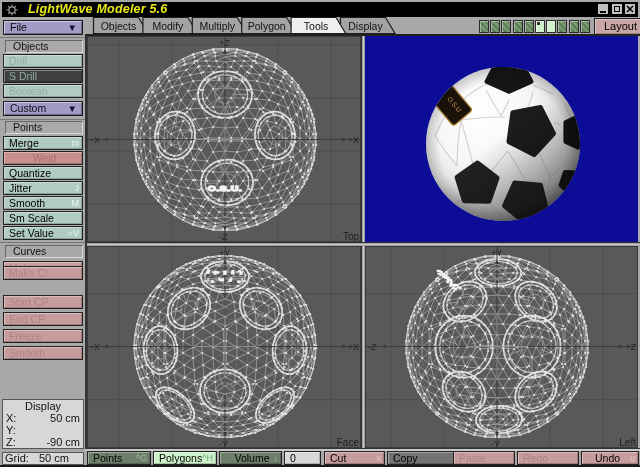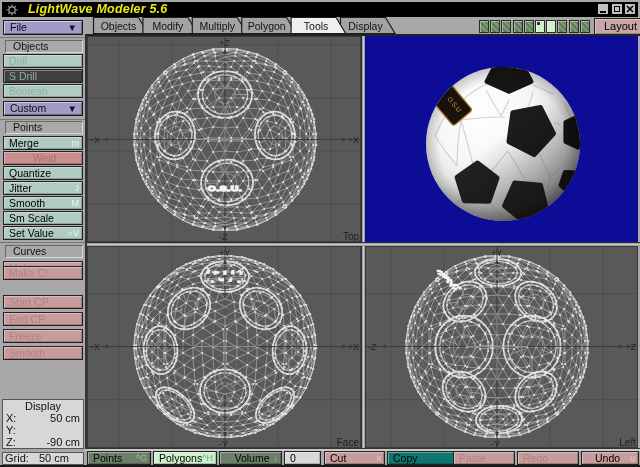--- a/index.html
+++ b/index.html
@@ -366,21 +366,21 @@
       <div style="position:absolute;left:5px;right:2px;top:0;bottom:0;line-height:12px;font-size:10.5px;color:#000;text-align:center;white-space:nowrap;">Volume</div>
       <div style="position:absolute;right:3px;top:0;bottom:0;line-height:12px;font-size:9px;color:#9cb897;">↓</div>
     </div>
     <div style="position:absolute;left:284px;top:451px;width:37px;height:14px;background:#d8d8d8;border:1px solid #222;box-shadow:inset 1px 1px 0 rgba(255,255,255,.35),inset -1px -1px 0 rgba(0,0,0,.2);box-sizing:border-box;">
       <div style="position:absolute;left:5px;right:2px;top:0;bottom:0;line-height:12px;font-size:10.5px;color:#000;text-align:left;white-space:nowrap;">0</div>
     </div>
     <div style="position:absolute;left:324px;top:451px;width:61px;height:14px;background:#c79c9c;border:1px solid #222;box-shadow:inset 1px 1px 0 rgba(255,255,255,.35),inset -1px -1px 0 rgba(0,0,0,.2);box-sizing:border-box;">
       <div style="position:absolute;left:5px;right:2px;top:0;bottom:0;line-height:12px;font-size:10.5px;color:#000;text-align:left;white-space:nowrap;">Cut</div>
       <div style="position:absolute;right:3px;top:0;bottom:0;line-height:12px;font-size:9px;color:#e3cccc;">x</div>
     </div>
-    <div style="position:absolute;left:387px;top:451px;width:88px;height:14px;background:#0f766e;border:1px solid #222;box-shadow:inset 1px 1px 0 rgba(255,255,255,.35),inset -1px -1px 0 rgba(0,0,0,.2);box-sizing:border-box;">
+    <div style="position:absolute;left:387px;top:451px;width:88px;height:14px;background:#737373;border:1px solid #222;box-shadow:inset 1px 1px 0 rgba(255,255,255,.35),inset -1px -1px 0 rgba(0,0,0,.2);box-sizing:border-box;">
       <div style="position:absolute;left:5px;right:2px;top:0;bottom:0;line-height:12px;font-size:10.5px;color:#000;text-align:left;white-space:nowrap;">Copy</div>
       <div style="position:absolute;right:3px;top:0;bottom:0;line-height:12px;font-size:9px;color:#e3cccc;">c</div>
     </div>
     <div style="position:absolute;left:453px;top:451px;width:62px;height:14px;background:#c79c9c;border:1px solid #222;box-shadow:inset 1px 1px 0 rgba(255,255,255,.35),inset -1px -1px 0 rgba(0,0,0,.2);box-sizing:border-box;">
       <div style="position:absolute;left:5px;right:2px;top:0;bottom:0;line-height:12px;font-size:10.5px;color:#b18484;text-align:left;white-space:nowrap;">Paste</div>
     </div>
     <div style="position:absolute;left:517px;top:451px;width:62px;height:14px;background:#c79c9c;border:1px solid #222;box-shadow:inset 1px 1px 0 rgba(255,255,255,.35),inset -1px -1px 0 rgba(0,0,0,.2);box-sizing:border-box;">
       <div style="position:absolute;left:5px;right:2px;top:0;bottom:0;line-height:12px;font-size:10.5px;color:#b18484;text-align:left;white-space:nowrap;">Redo</div>
     </div>
     <div style="position:absolute;left:581px;top:451px;width:58px;height:14px;background:#c79c9c;border:1px solid #222;box-shadow:inset 1px 1px 0 rgba(255,255,255,.35),inset -1px -1px 0 rgba(0,0,0,.2);box-sizing:border-box;">

